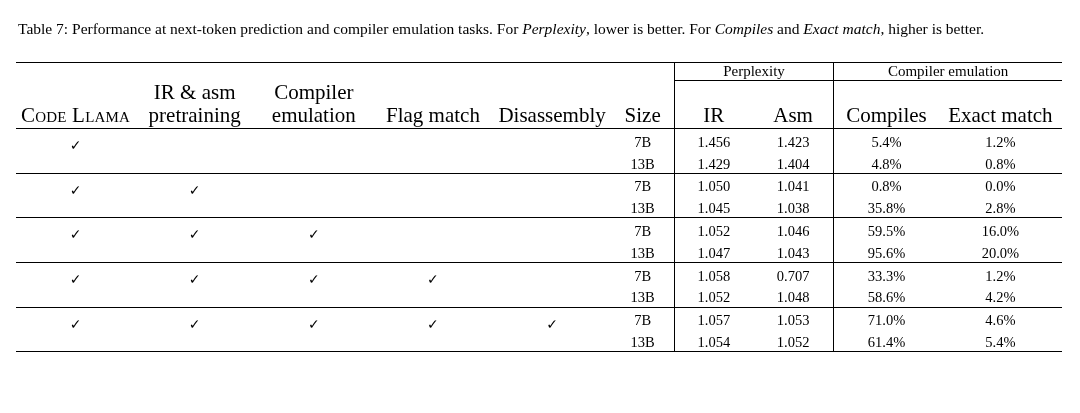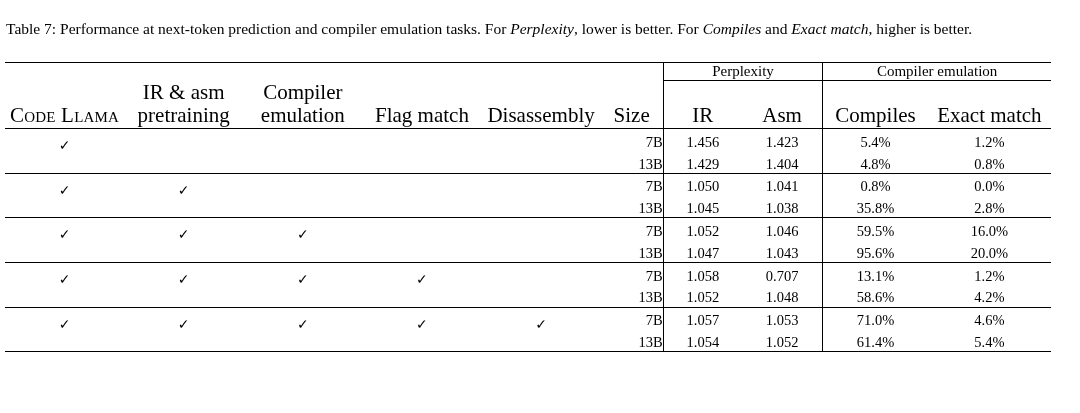--- a/index.html
+++ b/index.html
@@ -12,21 +12,21 @@
     height: 413px;
     font-family: "Liberation Serif", serif;
     color: #000000;
     overflow: hidden;
   }
   .page {
     position: relative;
     width: 1068px;
     height: 413px;
     box-sizing: border-box;
-    padding: 14px 16px 0 4px;
+    padding: 14px 16px 0 16px;
   }
   .caption {
     font-size: 15.5px;
     line-height: 1.45;
     text-align: justify;
     margin: 4px 2px 0 2px;
   }
   .caption .it { font-style: italic; }
 
   table.maintable {
@@ -72,21 +72,21 @@
   
   .vsep-l { border-left: 0.9px solid #000; }
 
   
   tbody td {
     text-align: center;
     font-size: 14.5px;
     line-height: 1.25;
     padding: 1.5px 4px;
   }
-  td.size { text-align: right; padding-right: 10px; }
+  td.size { text-align: center; padding-right: 10px; }
   .b { font-weight: bold; text-align: center; }
   .check { font-size: 14px; }
 
   .pad-top td { padding-top: 6px; }
   .pad-bot td { padding-bottom: 6px; }
 
   
   col.c-model   { width: 118px; }
   col.c-ir      { width: 118px; }
   col.c-comp    { width: 118px; }
@@ -236,21 +236,21 @@
         </tr>
         <tr class="pad-top">
           <td class="check" style="padding-top: 8px;">✓</td>
           <td class="check" style="padding-top: 8px;">✓</td>
           <td class="check" style="padding-top: 8px;">✓</td>
           <td class="check" style="padding-top: 8px;">✓</td>
           <td>&nbsp;</td>
           <td class="size">7B</td>
           <td class="vsep-l">1.058</td>
           <td class="">0.707</td>
-          <td class="vsep-l">13.1%</td>
+          <td class="vsep-l">33.3%</td>
           <td class="">1.2%</td>
         </tr>
         <tr class="pad-bot">
           <td>&nbsp;</td>
           <td>&nbsp;</td>
           <td>&nbsp;</td>
           <td>&nbsp;</td>
           <td>&nbsp;</td>
           <td class="size">13B</td>
           <td class="vsep-l">1.052</td>

